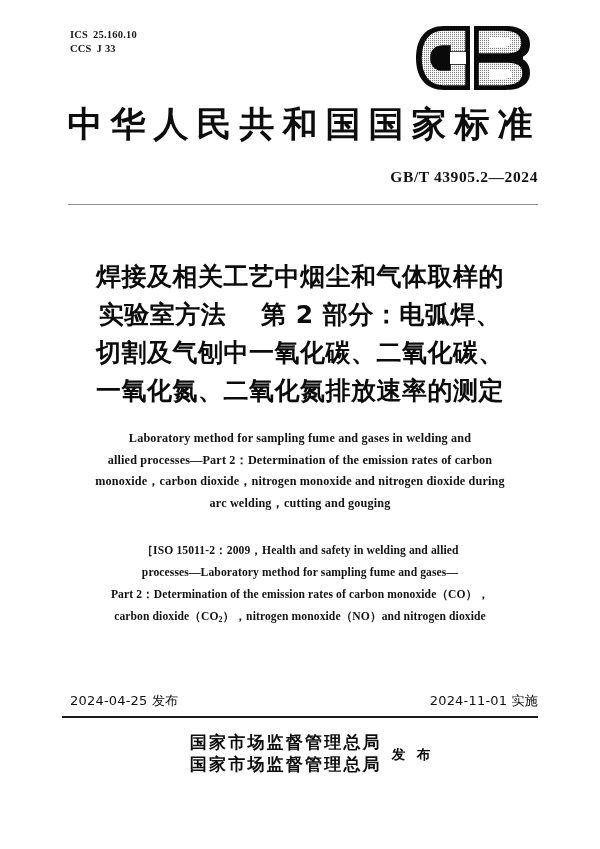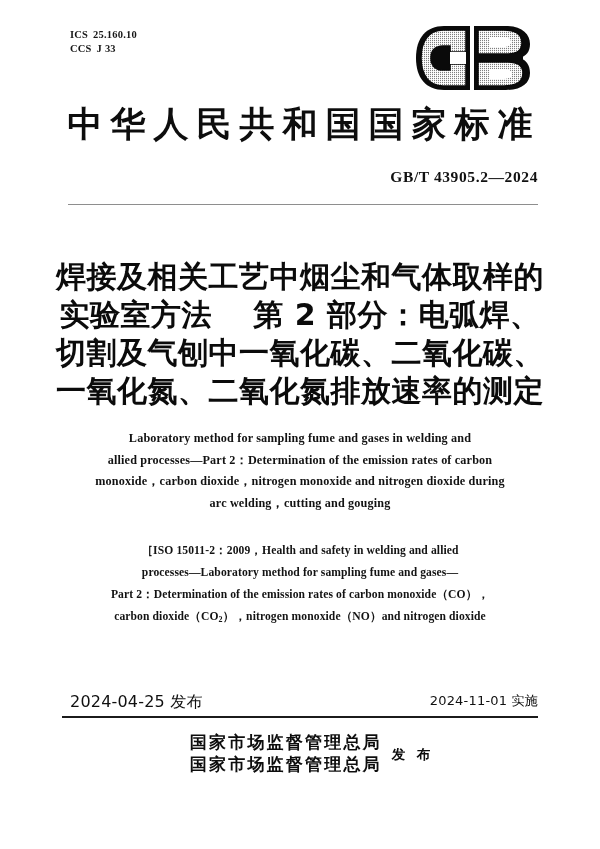--- a/index.html
+++ b/index.html
@@ -100,21 +100,21 @@
 
   
   .title-cn {
     position: absolute;
     left: 0;
     top: 258px;
     width: 600px;
     text-align: center;
     font-family: "DejaVu Sans", "Liberation Sans", sans-serif;
     font-weight: bold;
-    font-size: 30px;
+    font-size: 25px;
     line-height: 38px;
     letter-spacing: 0.5px;
     color: #0b0b0b;
   }
   .title-cn .tline { display: block; white-space: pre; }
 
   
   .title-en {
     position: absolute;
     left: 92px;
@@ -151,21 +151,21 @@
     position: relative;
     top: 2px;
   }
 
   
   .date-issue {
     position: absolute;
     left: 70px;
     top: 692px;
     font-family: "DejaVu Sans", "Liberation Sans", sans-serif;
-    font-size: 16px;
+    font-size: 13px;
     letter-spacing: 0.2px;
     color: #101010;
     white-space: nowrap;
   }
   .date-effective {
     position: absolute;
     right: 62px;
     top: 692px;
     font-family: "DejaVu Sans", "Liberation Sans", sans-serif;
     font-size: 13px;

